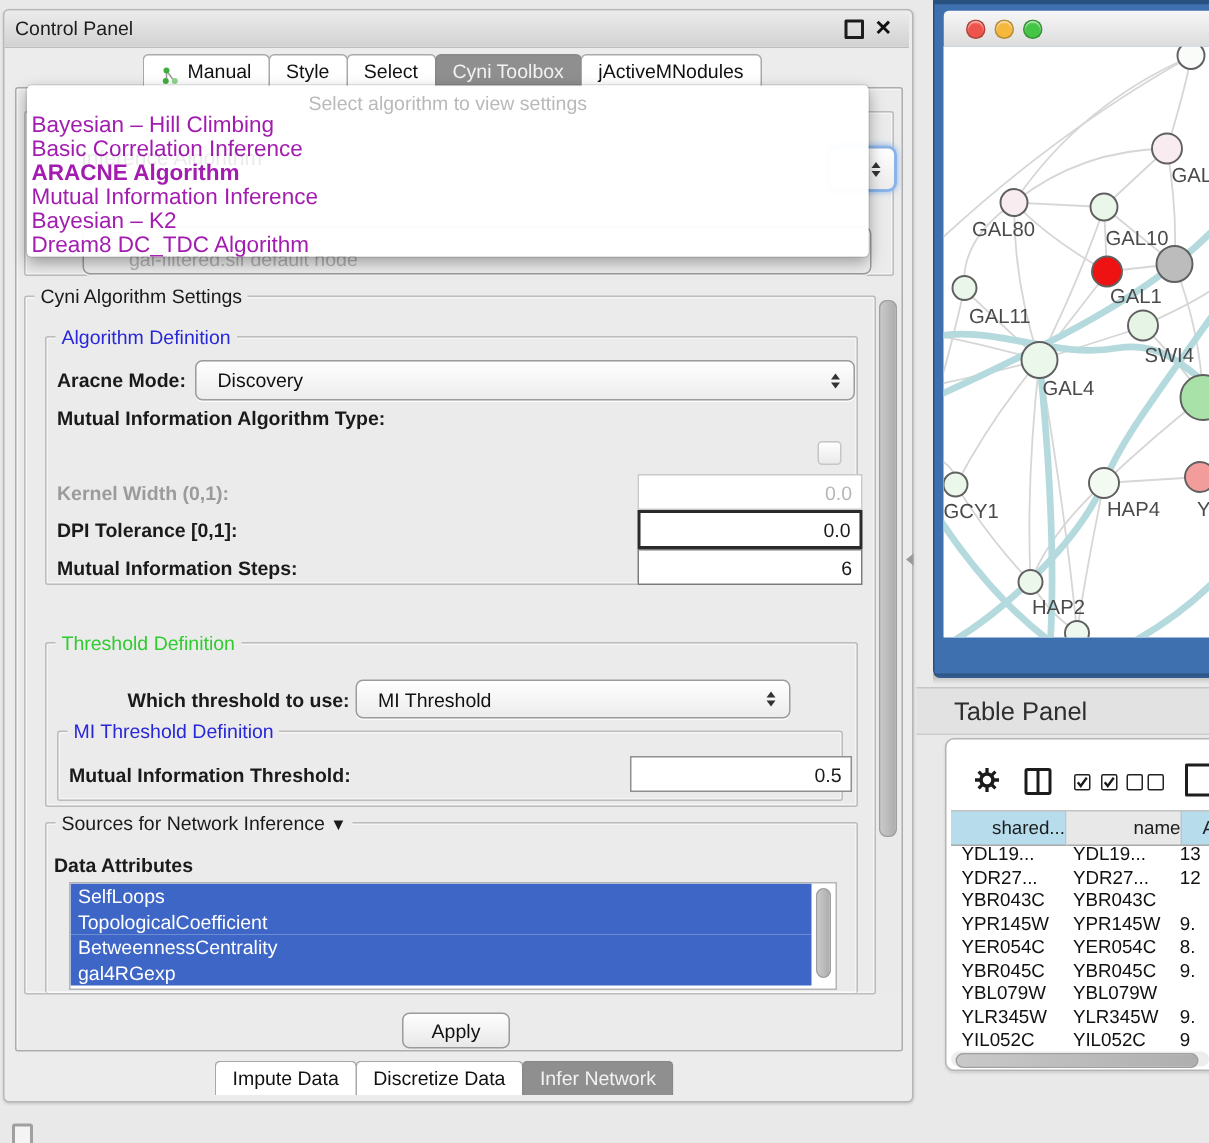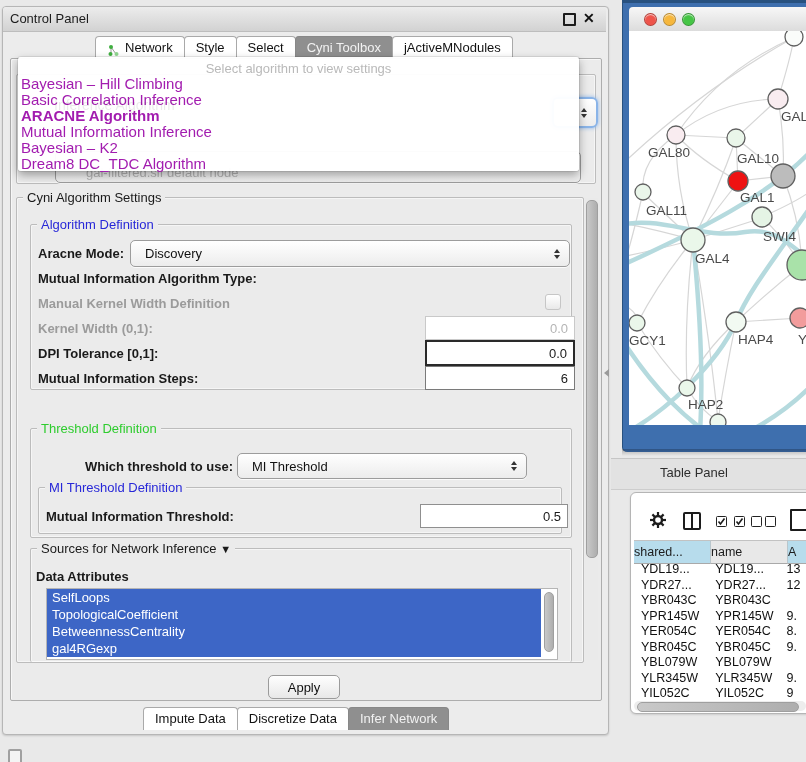--- a/index.html
+++ b/index.html
@@ -55,24 +55,24 @@
   .nw-frame{left:622px;top:0;width:184px;height:449px;background:#3e6fae;border-top:3px solid #28517f;
             border-left:1px solid #28517f;border-radius:0 0 0 5px;}
   .nw-titlebar{left:629px;top:7px;width:177px;height:24px;background:linear-gradient(#f7f7f7,#dcdcdc);
                border-bottom:1px solid #b3b3b3;border-radius:4px 0 0 0;}
   .tl{width:11px;height:11px;border-radius:50%;box-shadow:inset 0 1px 1px rgba(255,255,255,.7);}
   .nw-content{left:629px;top:31px;width:177px;height:394px;background:#ffffff;overflow:hidden;}
   .nw-shadow{left:622px;top:449px;width:184px;height:7px;background:linear-gradient(rgba(0,0,0,.25),rgba(0,0,0,0));}
   
   .tp-band{left:611px;top:458px;width:195px;height:30px;background:#e2e2e2;
            border-top:1px solid #c6c6c6;border-bottom:1px solid #cdcdcd;}
-  .tp-title{left:636px;top:465px;font-size:13px;color:#2e2e2e;margin-left:24px;}
+  .tp-title{left:636px;top:465px;font-size:17px;color:#2e2e2e;}
   .table-window{left:630px;top:492px;width:184px;height:220px;background:#ffffff;
                 border:1px solid #b5b5b5;border-radius:6px 0 0 6px;box-shadow:0 1px 2px rgba(0,0,0,.12);}
-  .th-cell{height:22px;line-height:22px;text-align:left;font-size:12.5px;color:#1c1c1c;
+  .th-cell{height:22px;line-height:22px;text-align:right;font-size:12.5px;color:#1c1c1c;
            border-right:1px solid #b9c6cc;border-top:1px solid #c2c2c2;border-bottom:1px solid #a9a9a9;}
   .th-blue{background:#b7dcec;} .th-gray{background:#e8e8e8;}
   .trow{display:flex;height:15.5px;line-height:15.5px;font-size:12.5px;color:#111;}
   .tcell{overflow:hidden;white-space:nowrap;}
   .mini-box{width:9px;height:9px;border:1.5px solid #222;border-radius:1.5px;display:inline-block;}
 </style>
 </head>
 <body>
 
 <div class="stage">
@@ -85,21 +85,21 @@
 
   <div class="abs tabrow" style="left:95px;top:36px;" id="top-tabs">
       <div class="tab">
         <span class="ticon"><svg width="13" height="13" viewBox="0 0 13 13">
             <line x1="4" y1="3" x2="9" y2="10" stroke="#9a9a9a" stroke-width="1"></line>
             <line x1="4" y1="3" x2="4" y2="10" stroke="#9a9a9a" stroke-width="1"></line>
             <circle cx="4" cy="3" r="2" fill="#3fae3f"></circle>
             <circle cx="3.5" cy="10" r="2" fill="#3fae3f"></circle>
             <circle cx="9.5" cy="10" r="2" fill="#8fd48f"></circle>
           </svg></span>
-        <span>Network</span>
+        <span>Manual</span>
       </div>
       <div class="tab">
         <span>Style</span>
       </div>
       <div class="tab">
         <span>Select</span>
       </div>
       <div class="tab sel">
         <span>Cyni Toolbox</span>
       </div>
@@ -144,21 +144,20 @@
   </div>
   <div class="abs lbl" style="left:38px;top:246px;">Aracne Mode:</div>
   <div class="abs combo" style="left:130px;top:240px;width:438px;height:25px;">
     <span class="cval">Discovery</span>
     <div class="steppers">
         <div class="tri up"></div>
         <div class="tri dn"></div>
       </div>
   </div>
   <div class="abs lbl" style="left:38px;top:271px;">Mutual Information Algorithm Type:</div>
-  <div class="abs lbl lbl-dis" style="left:38px;top:296px;">Manual Kernel Width Definition</div>
   <div class="abs checkbox" style="left:545px;top:294px;"></div>
   <div class="abs lbl lbl-dis" style="left:38px;top:321px;">Kernel Width (0,1):</div>
   <div class="abs nfield" style="left:425px;top:316px;width:142px;height:22px;border:1px solid #c9c9c9;color:#b5b5b5;">0.0</div>
   <div class="abs lbl" style="left:38px;top:346px;">DPI Tolerance [0,1]:</div>
   <div class="abs nfield" style="left:425px;top:340px;width:140px;height:22px;border:2px solid #2a2a2a;">0.0</div>
   <div class="abs lbl" style="left:38px;top:371px;">Mutual Information Steps:</div>
   <div class="abs nfield" style="left:425px;top:366px;width:142px;height:22px;border:1px solid #7a7a7a;">6</div>
 
 
   <div class="abs groupbox" style="left:30px;top:428px;width:540px;height:108px;">

